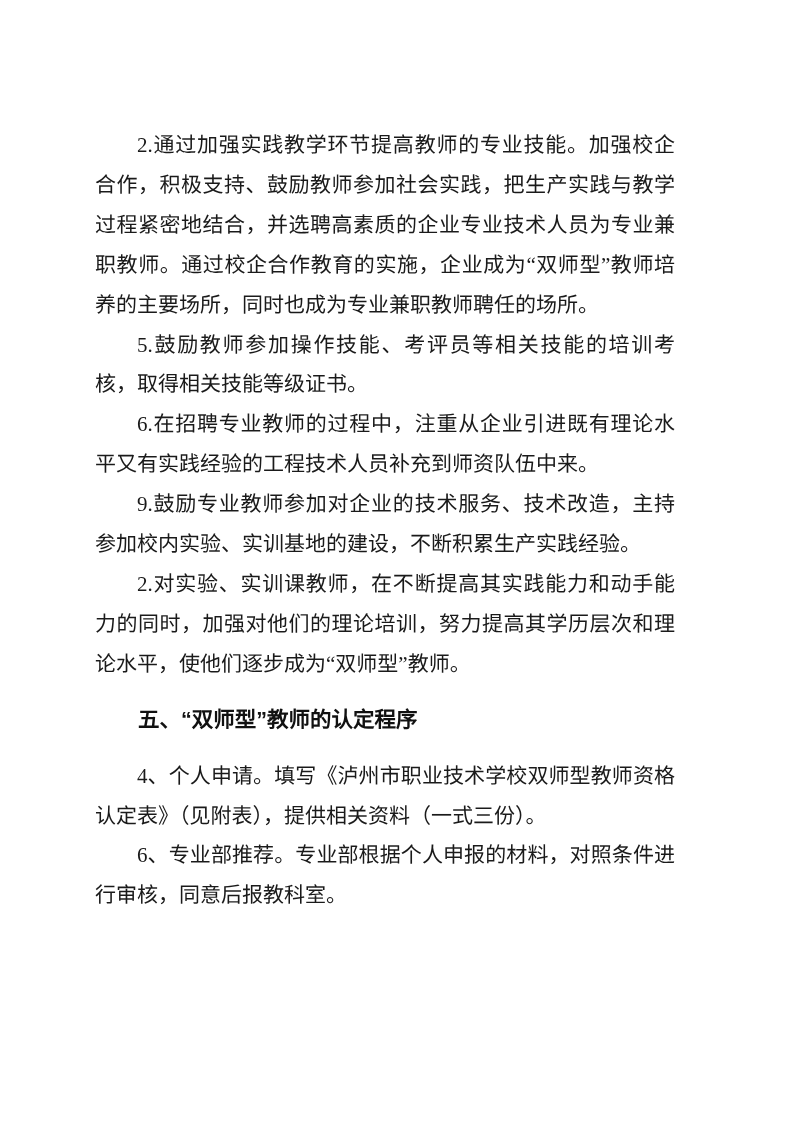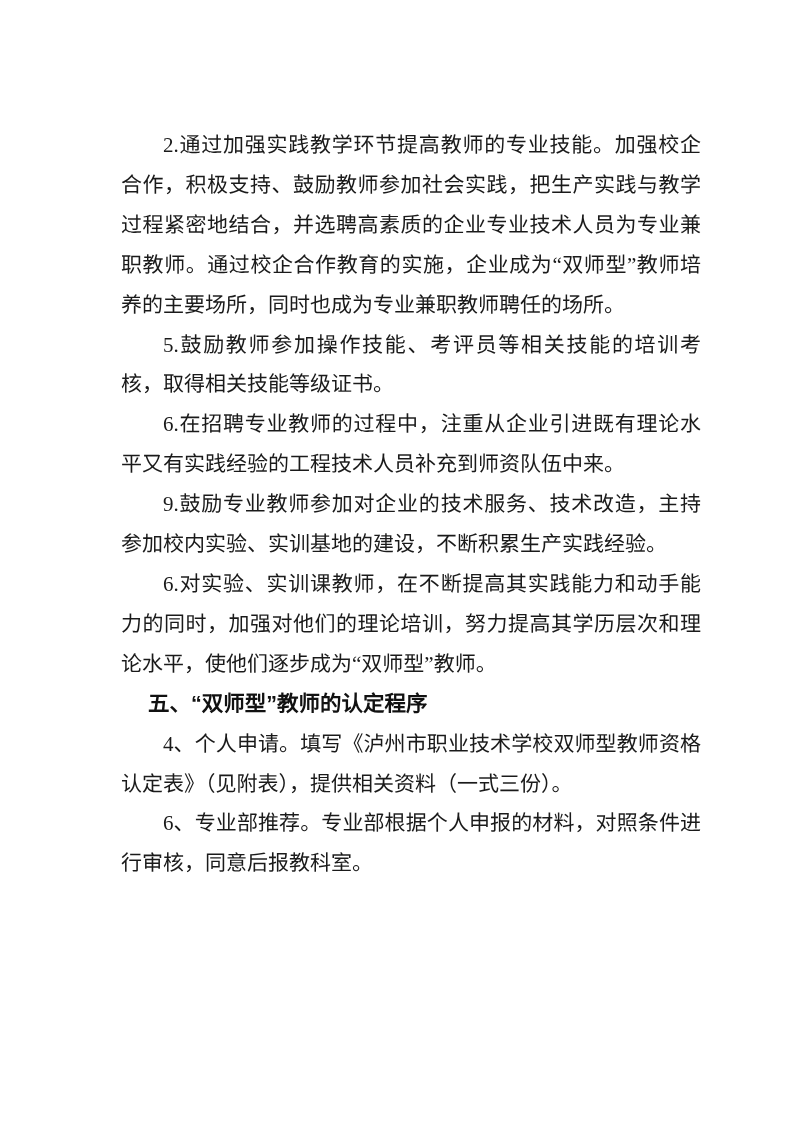--- a/index.html
+++ b/index.html
@@ -10,50 +10,50 @@
   .page {
     position: relative;
     width: 793px;
     height: 1122px;
     background: #ffffff;
     overflow: hidden;
     font-family: "Liberation Serif", "DejaVu Serif", serif;
   }
   .content {
     position: absolute;
-    left: 121px;
+    left: 95px;
     top: 126px;
     width: 580px;
     color: #1a1a1a;
     font-size: 21px;
     line-height: 39.9px;
     text-align: justify;
   }
   .para {
     margin: 0;
     text-indent: 2em;
   }
   .heading {
-    margin: 0;
+    margin: 16px;
     font-size: 21.5px;
     line-height: 39.9px;
     font-weight: bold;
     font-family: "Liberation Sans", "DejaVu Sans", sans-serif;
     text-indent: 1.25em;
     text-align: left;
     color: #111111;
   }
 </style>
 </head>
 <body>
 
 <div class="page">
   <div class="content">
     <p class="para">2.通过加强实践教学环节提高教师的专业技能。加强校企合作，积极支持、鼓励教师参加社会实践，把生产实践与教学过程紧密地结合，并选聘高素质的企业专业技术人员为专业兼职教师。通过校企合作教育的实施，企业成为“双师型”教师培养的主要场所，同时也成为专业兼职教师聘任的场所。</p>
     <p class="para">5.鼓励教师参加操作技能、考评员等相关技能的培训考核，取得相关技能等级证书。</p>
     <p class="para">6.在招聘专业教师的过程中，注重从企业引进既有理论水平又有实践经验的工程技术人员补充到师资队伍中来。</p>
     <p class="para">9.鼓励专业教师参加对企业的技术服务、技术改造，主持参加校内实验、实训基地的建设，不断积累生产实践经验。</p>
-    <p class="para">6.对实验、实训课教师，在不断提高其实践能力和动手能力的同时，加强对他们的理论培训，努力提高其学历层次和理论水平，使他们逐步成为“双师型”教师。</p>
+    <p class="para">2.对实验、实训课教师，在不断提高其实践能力和动手能力的同时，加强对他们的理论培训，努力提高其学历层次和理论水平，使他们逐步成为“双师型”教师。</p>
     <h2 class="heading">五、“双师型”教师的认定程序</h2>
     <p class="para">4、个人申请。填写《泸州市职业技术学校双师型教师资格认定表》（见附表），提供相关资料（一式三份）。</p>
     <p class="para">6、专业部推荐。专业部根据个人申报的材料，对照条件进行审核，同意后报教科室。</p>
   </div>
 </div>
 
 </body></html>

